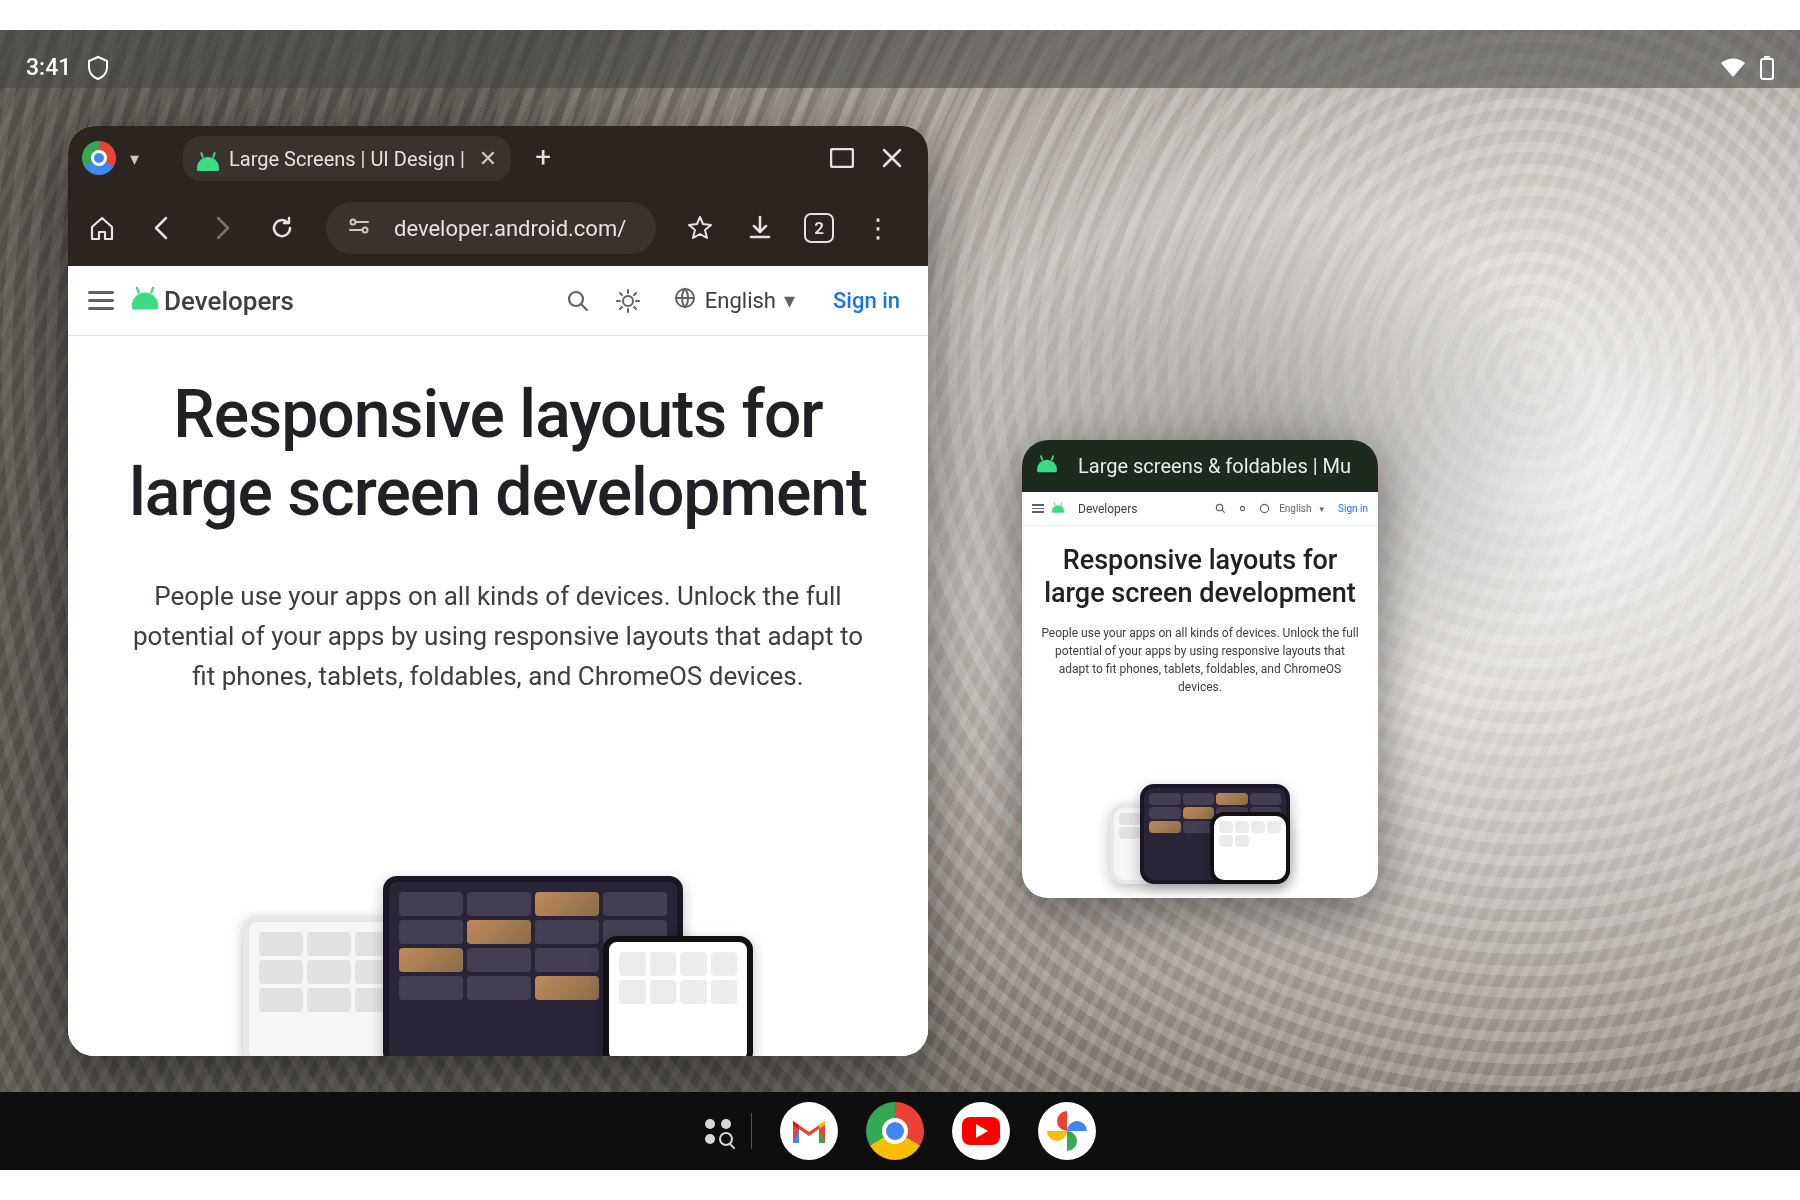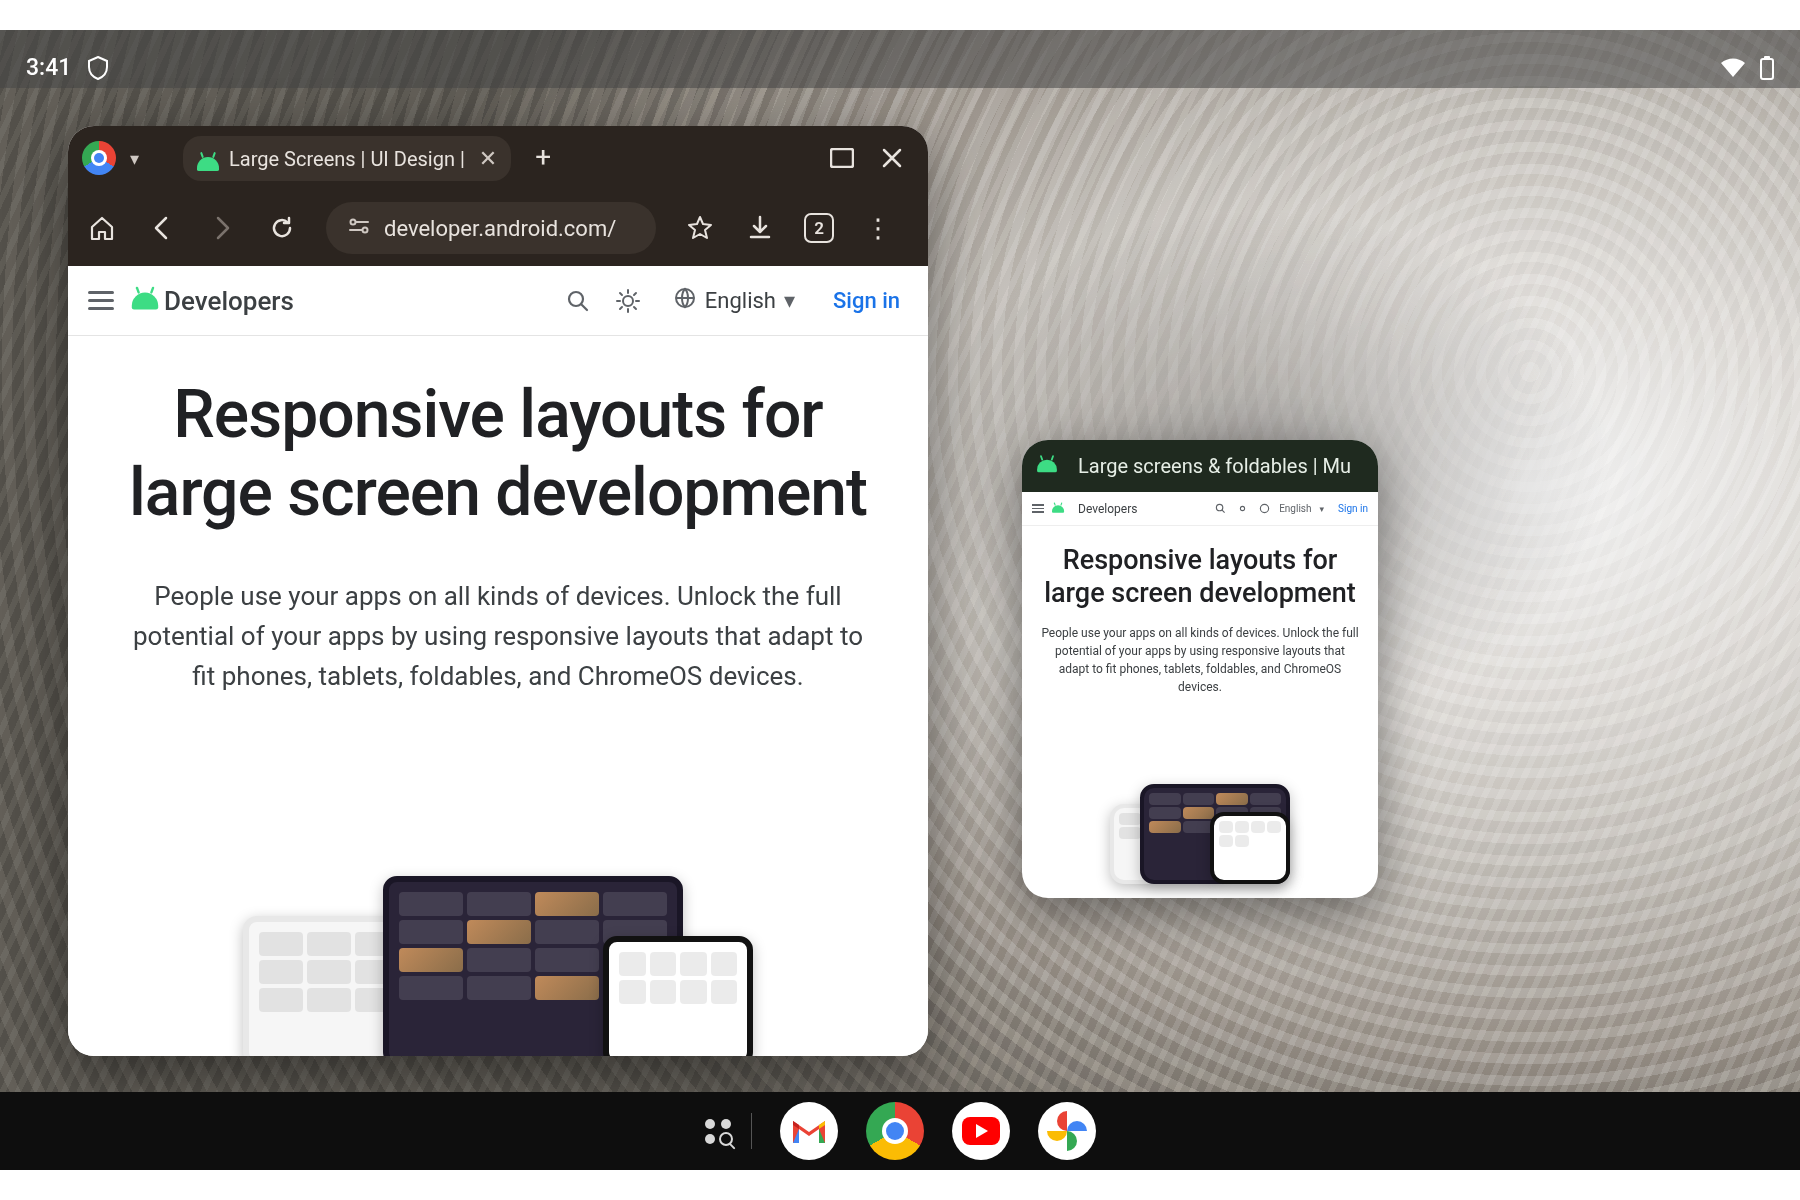--- a/index.html
+++ b/index.html
@@ -79,21 +79,21 @@
   .tb-spacer { flex:1; }
   .win-btn { width:44px; height:44px; display:flex; align-items:center; justify-content:center; color:#e8e3de; cursor:pointer;}
   .win-btn svg{ display:block; }
 
   .toolbar {
     height:76px; background:#2b241f; display:flex; align-items:center; padding:0 18px; gap:28px;
   }
   .tb-icon { width:32px; height:32px; display:flex; align-items:center; justify-content:center; color:#e8e3de; cursor:pointer;}
   .tb-icon.disabled { color:#7a726c; cursor:default;}
   .omnibox {
-    flex:1; height:52px; background:#3a322c; border-radius:26px; display:flex; align-items:center; padding:0 22px; gap:14px; color:#e8e3de;
+    flex:1; height:52px; background:#3a322c; border-radius:26px; display:flex; align-items:center; padding:0 22px; gap:24px; color:#e8e3de;
     max-width:330px;
   }
   .omni-url { font-size:22px; color:#e8e3de; white-space:nowrap; overflow:hidden; }
   .tabs-count { width:30px; height:30px; border:2.5px solid #e8e3de; border-radius:7px; display:flex; align-items:center; justify-content:center; font-size:17px; color:#e8e3de; font-weight:600;}
   .kebab { font-size:26px; color:#e8e3de; letter-spacing:0; line-height:8px;}
 
   
   .page { background:#fff; height:calc(100% - 140px); overflow:hidden; position:relative;}
   .page-header {
     height:70px; display:flex; align-items:center; padding:0 20px; gap:20px; border-bottom:1px solid #e4e4e4;

